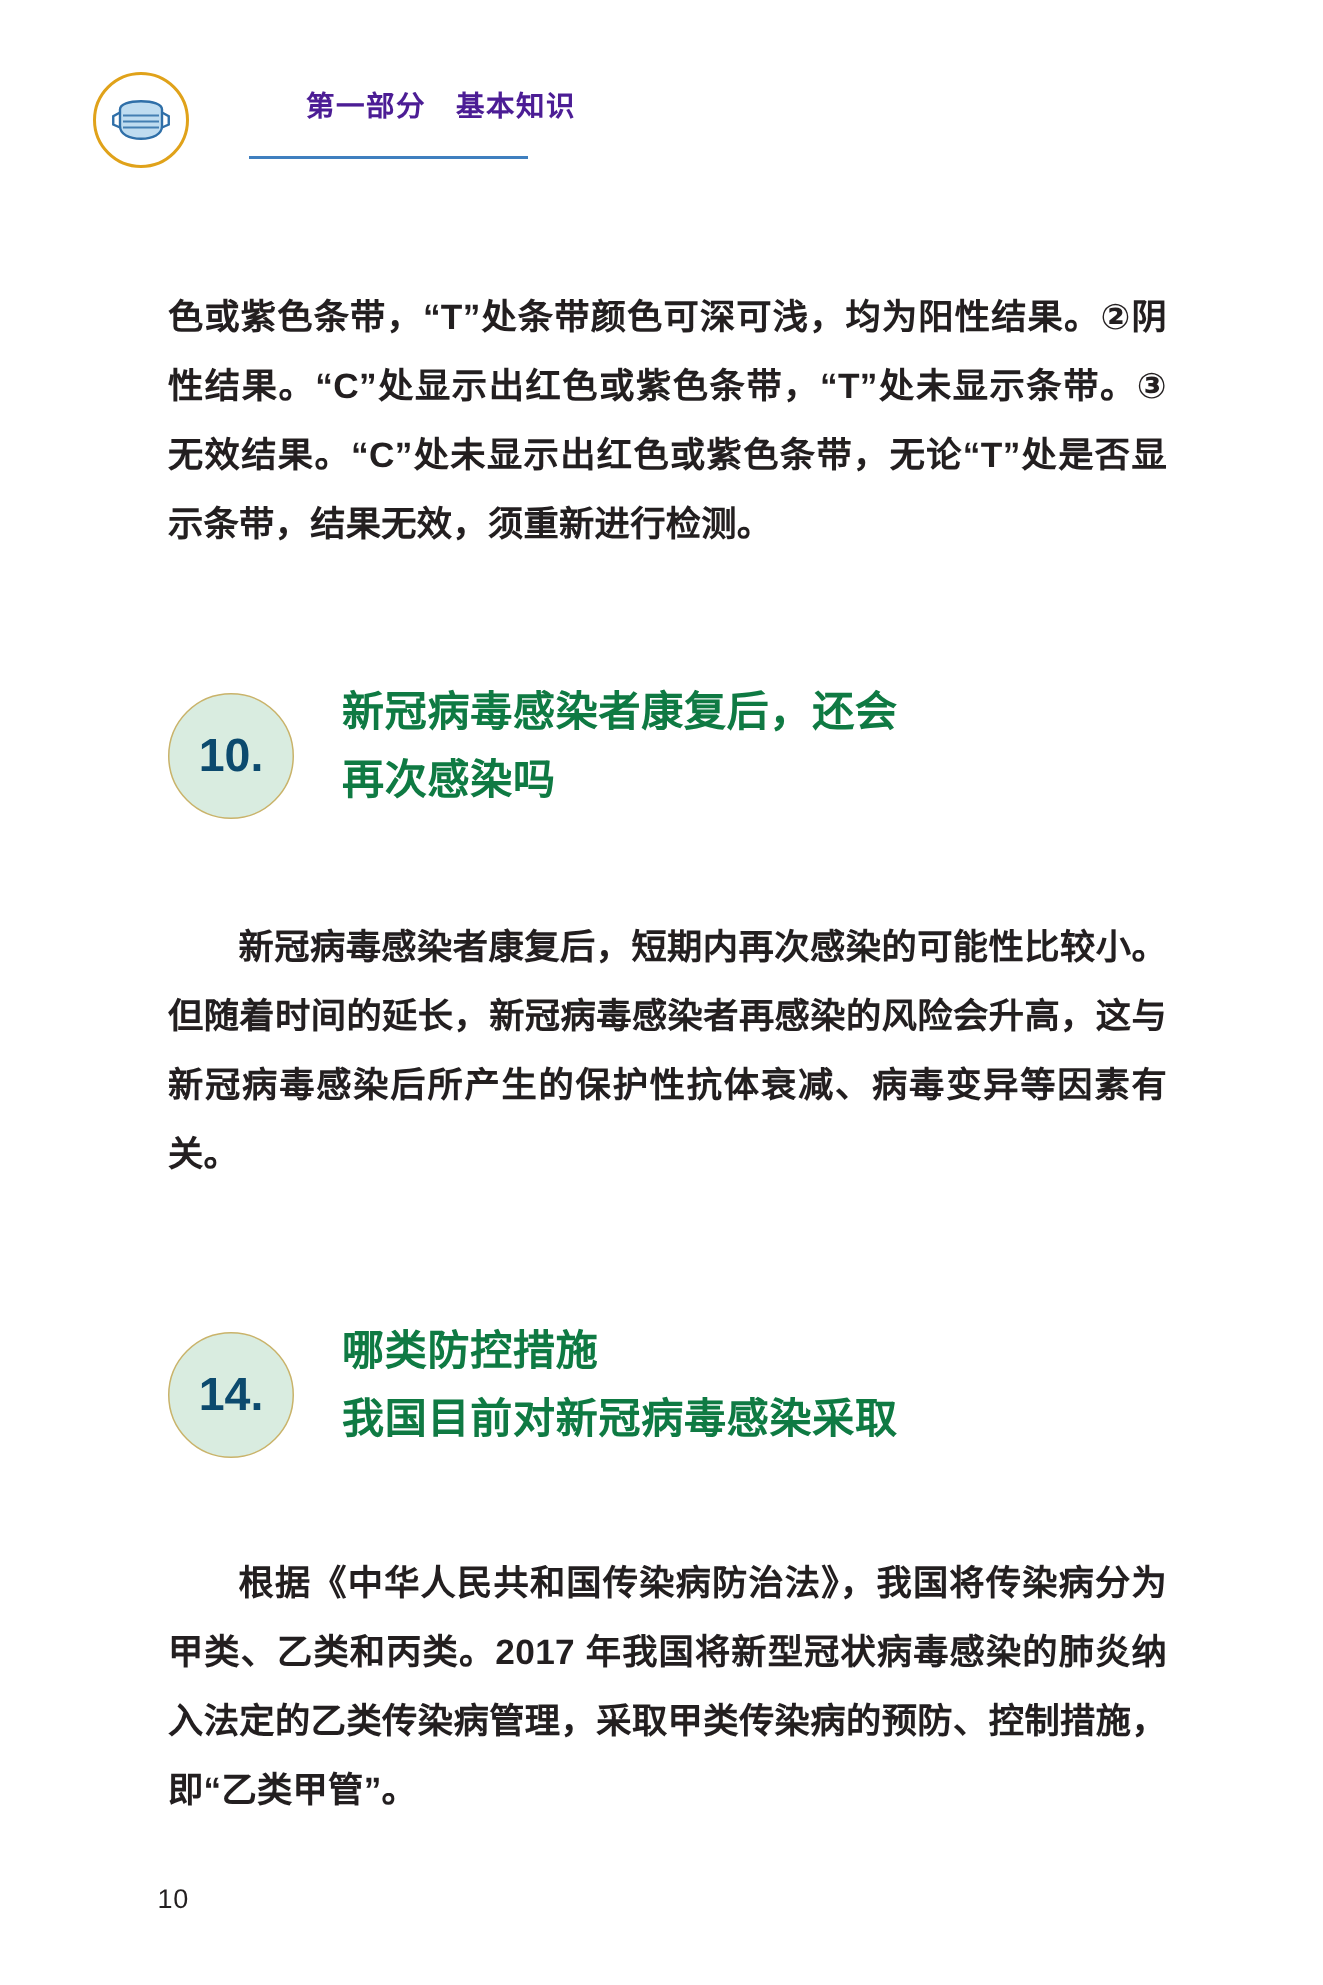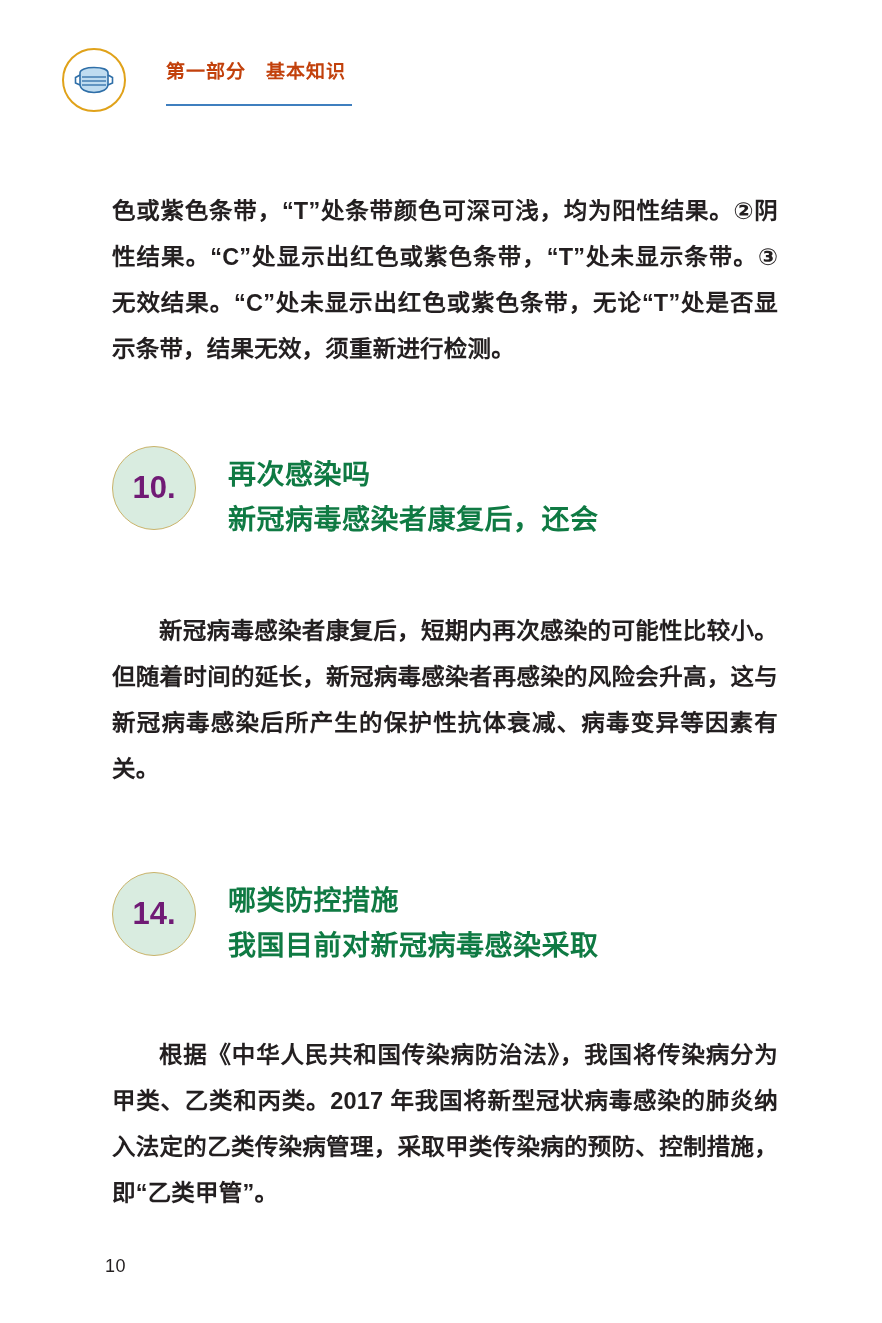--- a/index.html
+++ b/index.html
@@ -48,24 +48,25 @@
 
   .header-text-wrap {
     position: absolute;
     left: 104px;
     top: 10px;
     width: 380px;
   }
   .header-title {
     font-size: 19px;
     font-weight: bold;
-    color: #c2410c;
+    color: #4c1d95;
     letter-spacing: 1px;
     line-height: 28px;
     white-space: pre;
+    margin-left: 38px;
   }
   .header-rule {
     position: absolute;
     left: 104px;
     top: 56px;
     width: 186px;
     height: 2px;
     background: #3f7fbf;
   }
 
@@ -93,33 +94,33 @@
   .block-gap-d { height: 64px; }
 
   
   .qblock {
     position: relative;
     min-height: 96px;
   }
   .qnum {
     position: absolute;
     left: 0;
-    top: 0;
+    top: 16px;
     width: 84px;
     height: 84px;
     border-radius: 50%;
     background: #d9ece0;
     border: 1.5px solid #c9b36a;
     box-sizing: border-box;
     display: flex;
     align-items: center;
     justify-content: center;
     font-size: 31px;
     font-weight: bold;
-    color: #701a75;
+    color: #0c4a6e;
     letter-spacing: 0px;
   }
   .qtitle {
     margin-left: 116px;
     font-size: 28px;
     font-weight: bold;
     color: #0f7a43;
     line-height: 45px;
     letter-spacing: 0.5px;
     padding-top: 6px;
@@ -158,22 +159,22 @@
 
   <div class="content">
 
     <div class="para">色或紫色条带，“T”处条带颜色可深可浅，均为阳性结果。②阴性结果。“C”处显示出红色或紫色条带，“T”处未显示条带。③无效结果。“C”处未显示出红色或紫色条带，无论“T”处是否显示条带，结果无效，须重新进行检测。</div>
 
     <div class="block-gap-a"></div>
 
     <div class="qblock">
       <div class="qnum">10.</div>
       <div class="qtitle">
+        <span class="line">新冠病毒感染者康复后，还会</span>
         <span class="line">再次感染吗</span>
-        <span class="line">新冠病毒感染者康复后，还会</span>
       </div>
     </div>
 
     <div class="block-gap-b"></div>
 
     <div class="para indent">新冠病毒感染者康复后，短期内再次感染的可能性比较小。但随着时间的延长，新冠病毒感染者再感染的风险会升高，这与新冠病毒感染后所产生的保护性抗体衰减、病毒变异等因素有关。</div>
 
     <div class="block-gap-c"></div>
 
     <div class="qblock">

